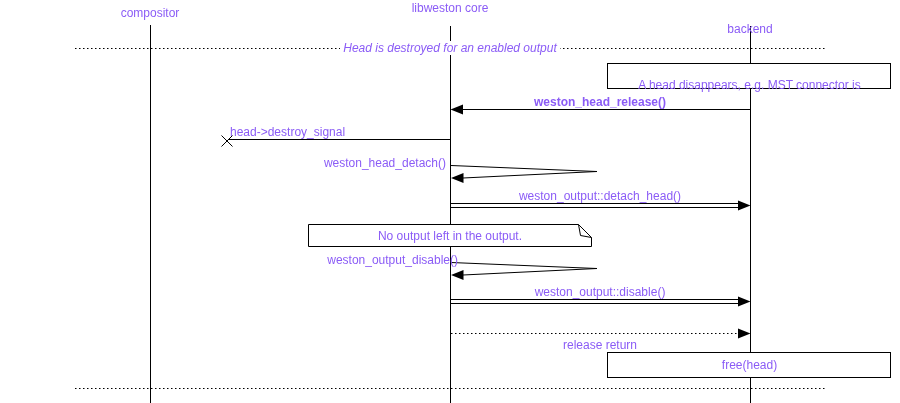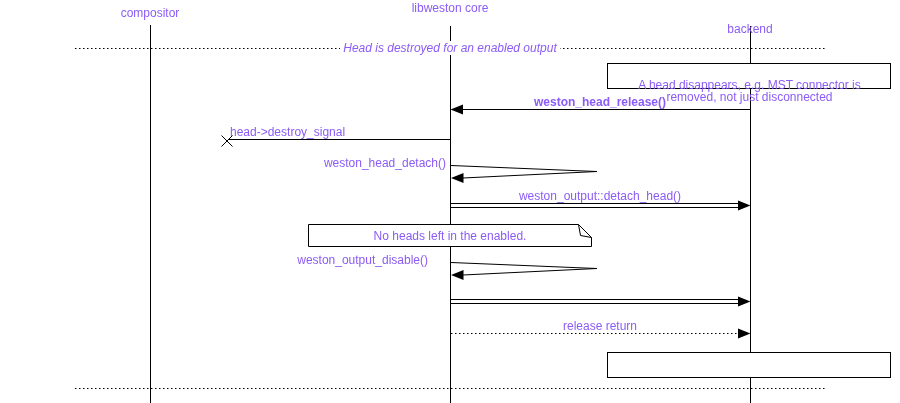--- a/index.html
+++ b/index.html
@@ -69,24 +69,25 @@
   </svg>
 
   <div class="lbl center" style="left:50px;top:6px;width:200px;">compositor</div>
   <div class="lbl center" style="left:350px;top:1px;width:200px;">libweston core</div>
   <div class="lbl center" style="left:650px;top:6px;width:200px;margin-top:16px;">backend</div>
 
   <div class="lbl center" style="left:150px;top:41px;width:600px;font-style:italic;"><span class="divider-text">Head is destroyed for an enabled output</span></div>
 
   <div class="lbl center notetext" style="left:608px;top:79px;width:283px;">
     <span>A head disappears, e.g. MST connector is</span><br>
-    <span>removed, not just disconnected</span>
   </div>
 
   <div class="lbl center" style="left:450px;top:95px;width:300px;font-weight:bold;">weston_head_release()</div>
   <div class="lbl" style="left:230px;top:125px;">head-&gt;destroy_signal</div>
   <div class="lbl center" style="left:450px;top:189px;width:300px;">weston_output::detach_head()</div>
   <div class="lbl right" style="left:148px;top:156px;width:298px;">weston_head_detach()</div>
-  <div class="lbl center" style="left:308px;top:229px;width:284px;">No heads left in the enabled.</div>
-  <div class="lbl right" style="left:130px;top:253px;width:298px;text-align:right;">weston_output_disable()</div>
-  <div class="lbl center" style="left:450px;top:319px;width:300px;">release return</div>
+  <div class="lbl center" style="left:308px;top:229px;width:284px;">No output left in the output.</div>
+  <div class="lbl right" style="left:160px;top:253px;width:298px;text-align:right;">weston_output_disable()</div>
+  <div class="lbl center" style="left:450px;top:285px;width:300px;">weston_output::disable()</div>
+  <div class="lbl center" style="left:450px;top:338px;width:300px;">release return</div>
+  <div class="lbl center" style="left:608px;top:358px;width:283px;">free(head)</div>
 
 </div>
 
 </body></html>

